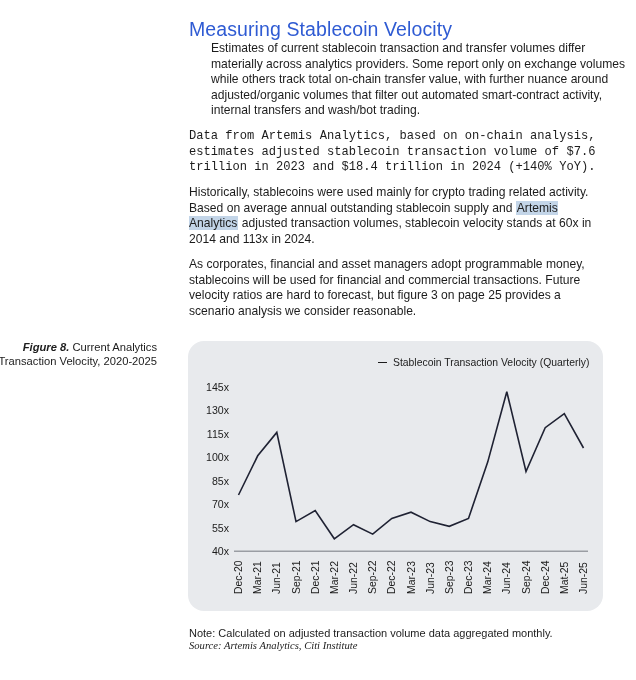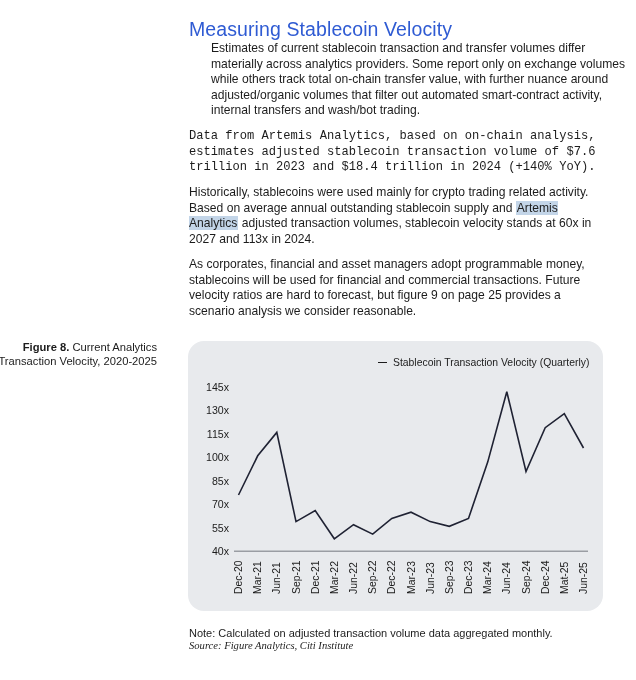--- a/index.html
+++ b/index.html
@@ -8,40 +8,40 @@
   .title { position: absolute; left: 189px; top: 18px; font-size: 19.5px; color: #2f5bd3;
            font-weight: normal; margin: 0; letter-spacing: 0.1px; }
   .body-text { position: absolute; left: 189px; width: 420px; font-size: 12.1px; line-height: 15.6px; margin: 0; }
   .p1 { top: 41px; margin-left: 22px; }
   .p2 { top: 129px; font-family: Liberation Mono, monospace; }
   .p3 { top: 185px; }
   .p4 { top: 257px; }
   .hl { background: #c3d5e8; padding: 0 1px; }
   .fig-caption { position: absolute; right: 479px; top: 340px; font-size: 11.2px; line-height: 14px;
                  text-align: right; white-space: nowrap; }
-  .fig-caption b { font-weight: bold; }
+  .fig-caption b { font-weight: bold; font-style: italic; }
   .panel { position: absolute; left: 188px; top: 341px; width: 415px; height: 270px;
            background: #e8eaed; border-radius: 16px; }
   .legend { position: absolute; left: 378px; top: 357px; font-size: 10.4px; color: #1c1c1c;
             display: flex; align-items: center; white-space: nowrap; }
   .legend-swatch { display: inline-block; width: 9px; height: 1.6px; background: #1c1c1c; margin-right: 6px; }
   svg.chart { position: absolute; left: 0; top: 0; }
   .note { position: absolute; left: 189px; top: 627px; font-size: 11px; line-height: 13px; }
   .source { position: absolute; left: 189px; top: 640px; font-size: 10.6px; font-style: italic;
             font-family: "Liberation Serif", "DejaVu Serif", serif; }
 </style>
 </head>
 <body>
 
 <h1 class="title">Measuring Stablecoin Velocity</h1>
 
 <p class="body-text p1">Estimates of current stablecoin transaction and transfer volumes differ materially across analytics providers. Some report only on exchange volumes while others track total on-chain transfer value, with further nuance around adjusted/organic volumes that filter out automated smart-contract activity, internal transfers and wash/bot trading.</p>
 <p class="body-text p2">Data from Artemis Analytics, based on on-chain analysis, estimates adjusted stablecoin transaction volume of $7.6 trillion in 2023 and $18.4 trillion in 2024 (+140% YoY).</p>
-<p class="body-text p3"><span>Historically, stablecoins were used mainly for crypto trading related activity. Based on average annual outstanding stablecoin supply and </span><span class="hl">Artemis Analytics</span><span> adjusted transaction volumes, stablecoin velocity stands at 60x in 2027 and 113x in 2024.</span></p>
-<p class="body-text p4">As corporates, financial and asset managers adopt programmable money, stablecoins will be used for financial and commercial transactions. Future velocity ratios are hard to forecast, but figure 9 on page 25 provides a scenario analysis we consider reasonable.</p>
+<p class="body-text p3"><span>Historically, stablecoins were used mainly for crypto trading related activity. Based on average annual outstanding stablecoin supply and </span><span class="hl">Artemis Analytics</span><span> adjusted transaction volumes, stablecoin velocity stands at 60x in 2014 and 113x in 2024.</span></p>
+<p class="body-text p4">As corporates, financial and asset managers adopt programmable money, stablecoins will be used for financial and commercial transactions. Future velocity ratios are hard to forecast, but figure 3 on page 25 provides a scenario analysis we consider reasonable.</p>
 
 <div class="fig-caption">
   <div><b>Figure 8.</b><span> Current Analytics</span></div>
   <div>Transaction Velocity, 2020-2025</div>
 </div>
 
 <div class="panel"></div>
 
 <div class="legend">
   <span class="legend-swatch"></span>
@@ -74,13 +74,13 @@
     <text x="491.16666666666663" y="594" transform="rotate(-90 491.16666666666663 594)" font-size="10.4" font-family="&quot;Liberation Sans&quot;, sans-serif" fill="#1c1c1c">Mar-24</text>
     <text x="510.3333333333333" y="594" transform="rotate(-90 510.3333333333333 594)" font-size="10.4" font-family="&quot;Liberation Sans&quot;, sans-serif" fill="#1c1c1c">Jun-24</text>
     <text x="529.5" y="594" transform="rotate(-90 529.5 594)" font-size="10.4" font-family="&quot;Liberation Sans&quot;, sans-serif" fill="#1c1c1c">Sep-24</text>
     <text x="548.6666666666667" y="594" transform="rotate(-90 548.6666666666667 594)" font-size="10.4" font-family="&quot;Liberation Sans&quot;, sans-serif" fill="#1c1c1c">Dec-24</text>
     <text x="567.8333333333333" y="594" transform="rotate(-90 567.8333333333333 594)" font-size="10.4" font-family="&quot;Liberation Sans&quot;, sans-serif" fill="#1c1c1c">Mat-25</text>
     <text x="587" y="594" transform="rotate(-90 587 594)" font-size="10.4" font-family="&quot;Liberation Sans&quot;, sans-serif" fill="#1c1c1c">Jun-25</text>
     <polyline points="238.5,495.0 257.7,455.8 276.8,432.4 296.0,521.6 315.2,510.6 334.3,538.8 353.5,524.7 372.7,534.1 391.8,518.4 411.0,512.2 430.2,521.6 449.3,526.3 468.5,518.4 487.7,462.1 506.8,391.7 526.0,471.5 545.2,427.7 564.3,413.6 583.5,448.0" fill="none" stroke="#1f2233" stroke-width="1.6" stroke-linejoin="miter"></polyline>
   </svg>
 
 <div class="note">Note: Calculated on adjusted transaction volume data aggregated monthly.</div>
-<div class="source">Source: Figure Analytics, Citi Institute</div>
+<div class="source">Source: Artemis Analytics, Citi Institute</div>
 
 </body></html>

